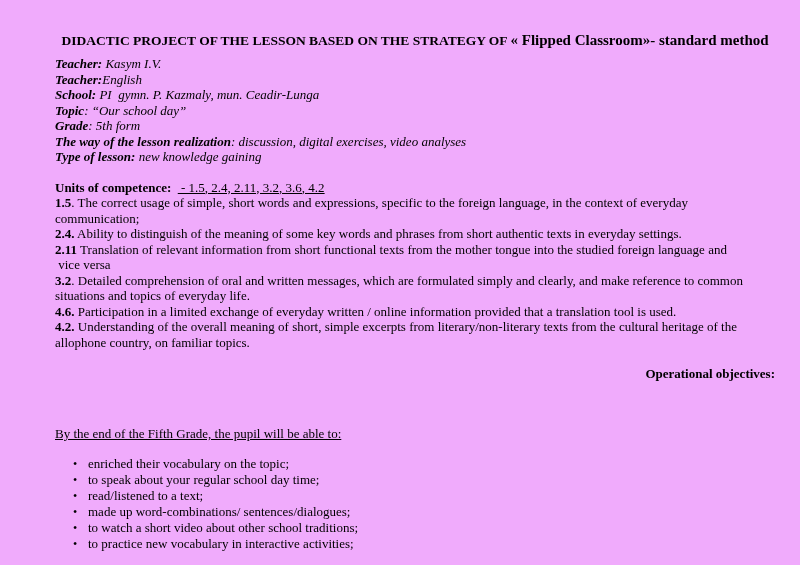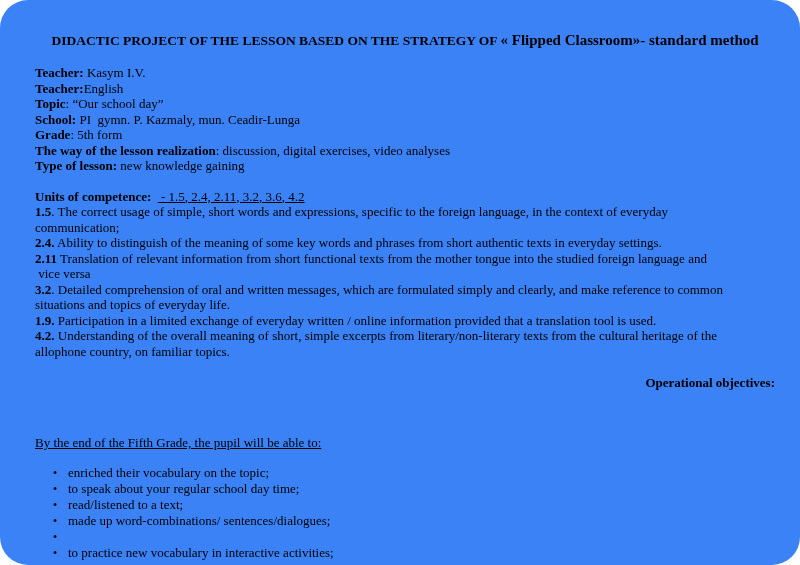--- a/index.html
+++ b/index.html
@@ -11,33 +11,32 @@
     width: 800px;
     height: 565px;
     overflow: hidden;
     color: #000000;
     font-family: "Liberation Serif", serif;
   }
   .page {
     box-sizing: border-box;
     width: 800px;
     height: 565px;
-    padding: 31px 25px 0 35px;
-    background: #3b82f6;
-    border-radius: 28px;
+    padding: 31px 25px 0 55px;
+    background: #f0abfc;
   }
   .doc-title {
     text-align: center;
     font-weight: bold;
     line-height: 18px;
     white-space: pre-wrap;
   }
   .title-caps { font-size: 13.5px; }
   .title-rest { font-size: 15px; }
-  .fields { margin-top: 15px; }
+  .fields { margin-top: 6px; font-style: italic; }
   .line {
     font-size: 13px;
     line-height: 15.5px;
     white-space: pre-wrap;
   }
   .b { font-weight: bold; }
   .u { text-decoration: underline; margin-top: 45px; }
   .units-head { margin-top: 15px; }
   .obj-head { margin-top: 15.5px; text-align: right; }
   .bullets { margin-top: 14px; }
@@ -59,38 +58,38 @@
 </head>
 <body>
 
 <div class="page">
 
   <div class="doc-title"><span class="title-caps">DIDACTIC PROJECT OF THE LESSON BASED ON THE STRATEGY OF </span><span class="title-rest">« Flipped Classroom»- standard method</span></div>
 
   <div class="fields">
     <div class="line"><span class="b">Teacher:</span><span> Kasym I.V.</span></div>
     <div class="line"><span class="b">Teacher:</span><span>English</span></div>
+    <div class="line"><span class="b">School:</span><span> PI  gymn. P. Kazmaly, mun. Ceadir-Lunga</span></div>
     <div class="line"><span class="b">Topic</span><span>: “Our school day”</span></div>
-    <div class="line"><span class="b">School:</span><span> PI  gymn. P. Kazmaly, mun. Ceadir-Lunga</span></div>
     <div class="line"><span class="b">Grade</span><span>: 5th form</span></div>
     <div class="line"><span class="b">The way of the lesson realization</span><span>: discussion, digital exercises, video analyses</span></div>
     <div class="line"><span class="b">Type of lesson:</span><span> new knowledge gaining</span></div>
   </div>
 
   <div class="line units-head"><span class="b">Units of competence:  </span><span class="u"> - 1.5, 2.4, 2.11, 3.2, 3.6, 4.2</span></div>
 
   <div class="units-items">
     <div class="line"><span class="b">1.5</span><span>. The correct usage of simple, short words and expressions, specific to the foreign language, in the context of everyday
 communication;</span></div>
     <div class="line"><span class="b">2.4.</span><span> Ability to distinguish of the meaning of some key words and phrases from short authentic texts in everyday settings.</span></div>
     <div class="line"><span class="b">2.11</span><span> Translation of relevant information from short functional texts from the mother tongue into the studied foreign language and
  vice versa</span></div>
     <div class="line"><span class="b">3.2</span><span>. Detailed comprehension of oral and written messages, which are formulated simply and clearly, and make reference to common
 situations and topics of everyday life.</span></div>
-    <div class="line"><span class="b">1.9.</span><span> Participation in a limited exchange of everyday written / online information provided that a translation tool is used.</span></div>
+    <div class="line"><span class="b">4.6.</span><span> Participation in a limited exchange of everyday written / online information provided that a translation tool is used.</span></div>
     <div class="line"><span class="b">4.2.</span><span> Understanding of the overall meaning of short, simple excerpts from literary/non-literary texts from the cultural heritage of the
 allophone country, on familiar topics.</span></div>
   </div>
 
   <div class="line obj-head b">Operational objectives:</div>
   <div class="line u">By the end of the Fifth Grade, the pupil will be able to:</div>
 
   <div class="bullets">
     <div class="bullet">
         <span class="dot">•</span>
@@ -103,20 +102,21 @@
     <div class="bullet">
         <span class="dot">•</span>
         <span class="btxt">read/listened to a text;</span>
       </div>
     <div class="bullet">
         <span class="dot">•</span>
         <span class="btxt">made up word-combinations/ sentences/dialogues;</span>
       </div>
     <div class="bullet">
         <span class="dot">•</span>
+        <span class="btxt">to watch a short video about other school traditions;</span>
       </div>
     <div class="bullet">
         <span class="dot">•</span>
         <span class="btxt">to practice new vocabulary in interactive activities;</span>
       </div>
   </div>
 
 </div>
 
 </body></html>

